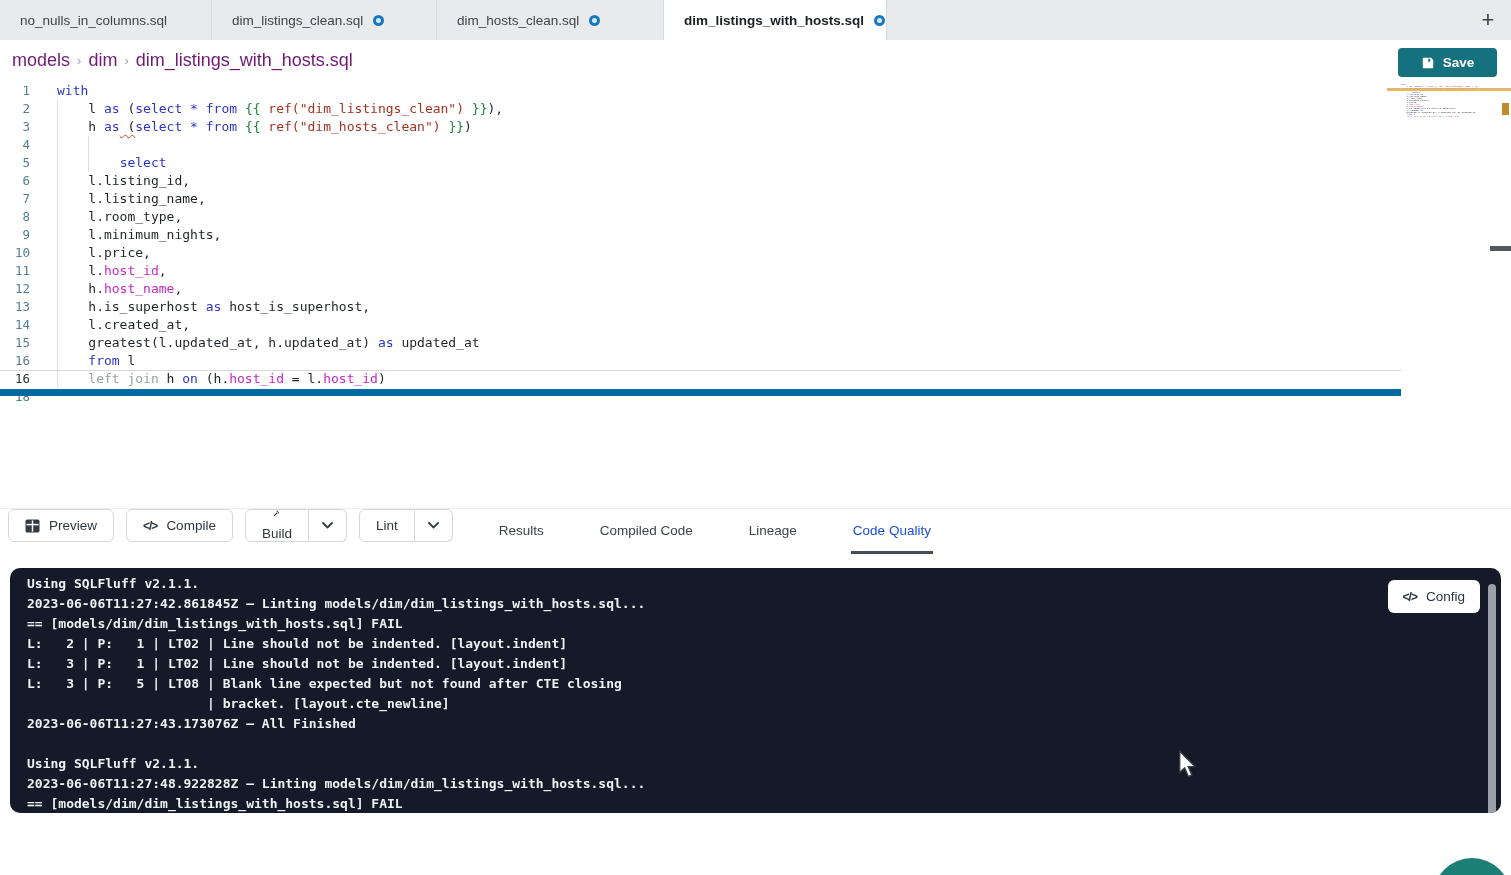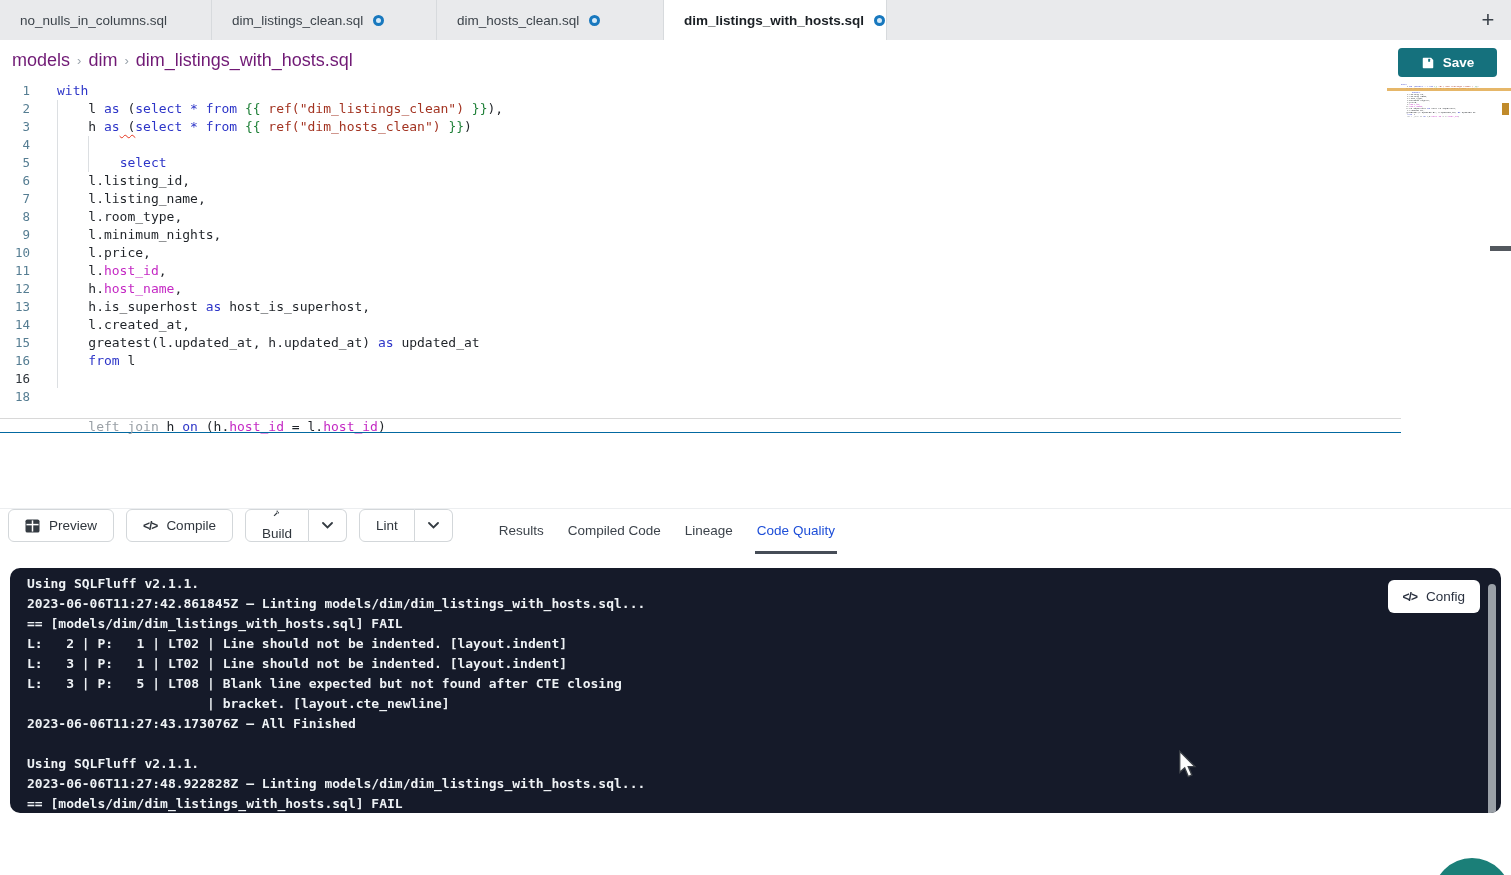--- a/index.html
+++ b/index.html
@@ -32,22 +32,22 @@
   
   .editor { position:absolute; left:0; top:80px; width:1511px; height:428px;
     background:#fff; font-family:"DejaVu Sans Mono","Liberation Mono",monospace;
     font-size:13px; }
   .gutter { position:absolute; left:0; top:2px; width:30px; }
   .gutter .ln { height:18px; line-height:18px; text-align:right; font-size:12.5px;
     color:#557d92; cursor:pointer; }
   .gutter .ln.cur { color:#2f353b; }
   .codearea { position:absolute; left:0; top:2px; right:110px; }
   .cline { height:18px; line-height:18px; padding-left:57px; white-space:pre; cursor:text; }
-  .cline.cur { border-top:1px solid #d8d8d8; border-bottom:1px solid #0369a1;
-    height:15px; line-height:16px;margin-top:48px; }
+  .cline.cur { border-top:1px solid #d8d8d8; border-bottom:7px solid #0369a1;
+    height:26px; line-height:16px; }
   .tok-k { color:#2d35c8; } .tok-o { color:#2d35c8; }
   .tok-d { color:#1f2328; } .tok-s { color:#a33422; }
   .tok-j { color:#208139; } .tok-m { color:#c429c4; }
   .tok-g { color:#9aa0a6; }
   .tok-e { color:#1f2328; text-decoration:underline wavy #e5341f 1px;
     text-decoration-skip-ink:none; text-underline-offset:3px; }
   .guide0 { position:absolute; left:57px; top:20px; width:1px; height:288px; background:#dcdfe2; }
   .guide1 { position:absolute; left:88px; top:56px; width:1px; height:36px; background:#dcdfe2; }
 
   
@@ -66,21 +66,21 @@
     background:#fff; border-top:1px solid #eceef0; display:flex; align-items:flex-start; }
   .btn { height:33px; background:#fff; border:1px solid #d3d7da; border-radius:6px;
     display:flex; align-items:center; justify-content:center; gap:9px; padding:0 16px;
     font-size:13.5px; color:#30363d; font-family:"Liberation Sans",sans-serif;
     cursor:pointer; }
   .btn b.codeglyph { font-weight:700; font-size:12px; letter-spacing:-1px; }
   .splitgroup { display:flex; }
   .splitgroup .main { border-radius:6px 0 0 6px;flex-direction:column; }
   .splitgroup .caret { border-radius:0 6px 6px 0; border-left:none; padding:0 13px; }
   .mleft8 { margin-left:8px; } .mleft12 { margin-left:12px; }
-  .paneltabs { display:flex; align-items:stretch; height:45px; margin-left:44px; gap:20px; }
+  .paneltabs { display:flex; align-items:stretch; height:45px; margin-left:44px; gap:52px; }
   .ptab { display:flex; align-items:center; font-size:13.5px; color:#3c434b;
     cursor:pointer; border-bottom:3px solid transparent; padding:0 2px; }
   .ptab.active { color:#1d4ed8; border-bottom-color:#464d57; font-weight:400; }
 
   
   .terminal { position:absolute; left:10px; top:568px; width:1491px; height:245px;
     background:#151a29; border-radius:10px; overflow:hidden; }
   .termpre { position:absolute; left:17px; top:6px;
     font-family:"DejaVu Sans Mono","Liberation Mono",monospace; font-size:13px;
     font-weight:700; line-height:20px; color:#eef2f5; white-space:pre; }

